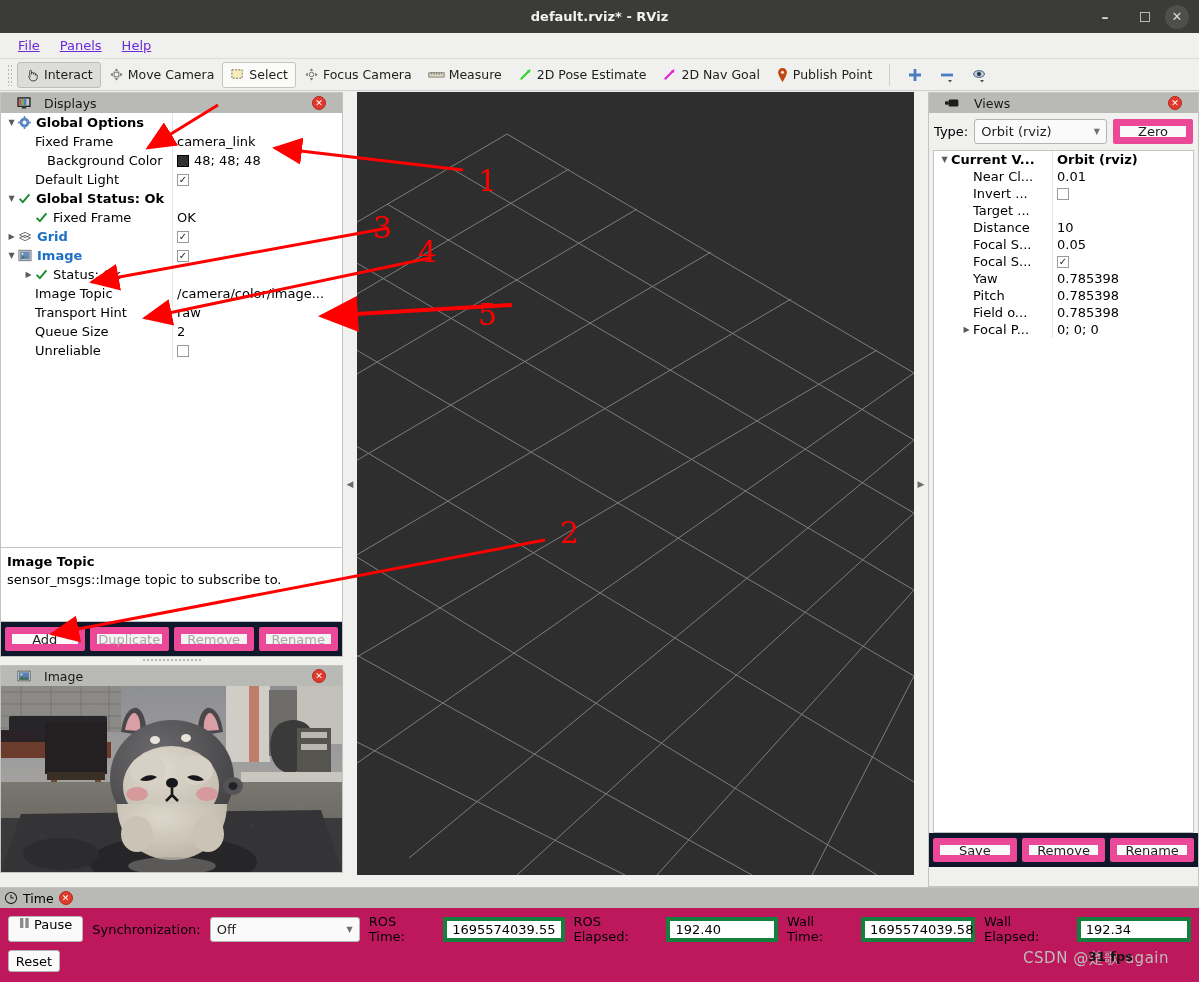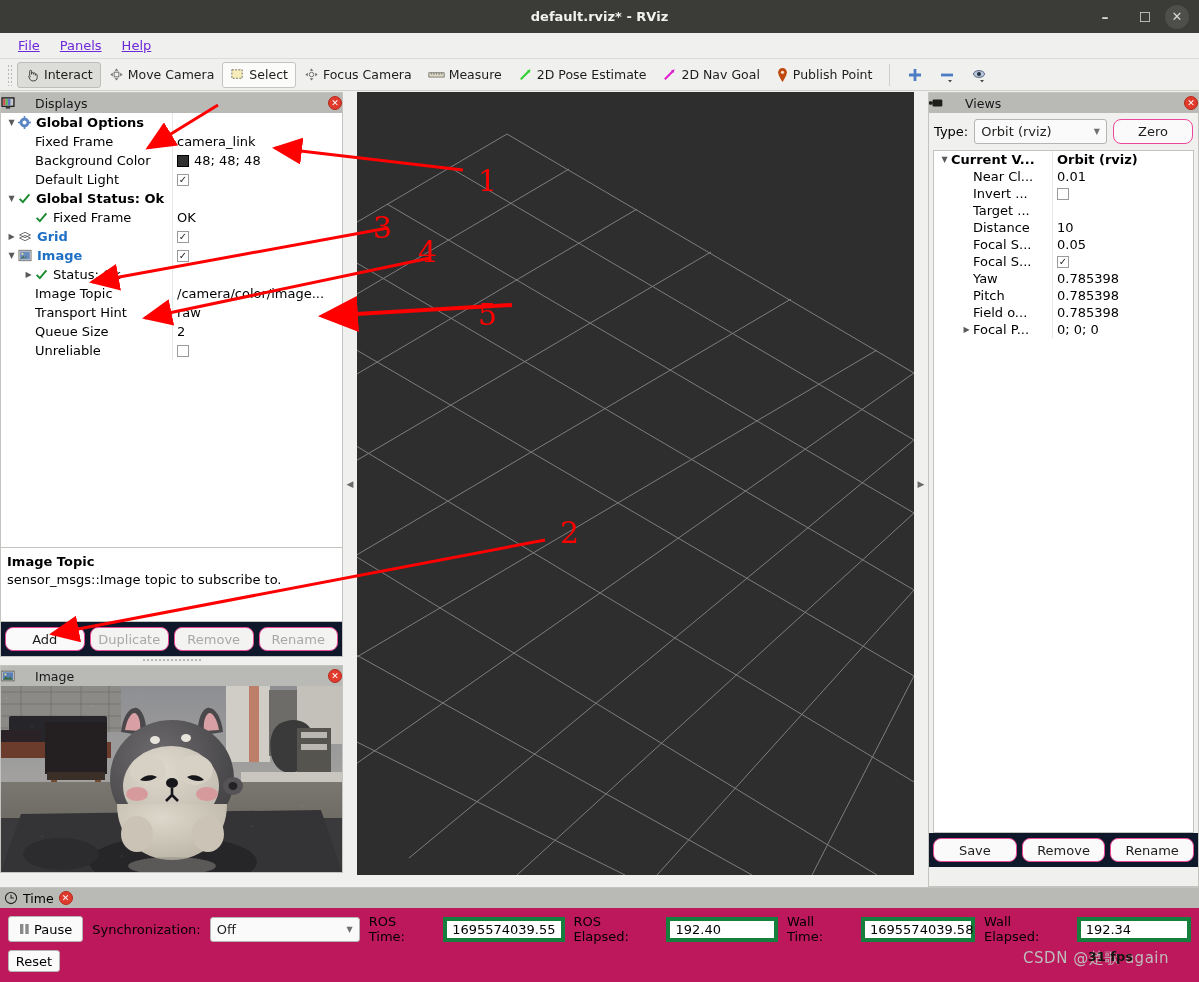--- a/index.html
+++ b/index.html
@@ -58,21 +58,21 @@
   
   .body { position: absolute; top: 92px; left: 0; width: 1199px; height: 795px; }
 
   .leftcol { position: absolute; left: 0; top: 0; width: 343px; height: 795px; }
   .centercol { position: absolute; left: 343px; top: 0; width: 585px; height: 795px; }
   .rightcol { position: absolute; left: 928px; top: 0; width: 271px; height: 795px; }
 
   .panel { border: 1px solid #c3c3c0; background: #f0f0ef; }
   .panelhdr {
     height: 20px; background: #b9b9b6; display: flex; align-items: center;
-    padding: 0 0; font-size: 12.5px; color: #17171a; gap: 20px;
+    padding: 0 16px; font-size: 12.5px; color: #17171a; gap: 13px;
   }
   .panelhdr .ttl { flex: 1; }
   .closedot {
     width: 14px; height: 14px; border-radius: 50%; background: #e03a2c;
     border: 1px solid #b52a20; display: flex; align-items: center;
     justify-content: center; color: #fff; font-size: 9px; font-weight: bold;
     line-height: 1;
   }
 
   
@@ -91,22 +91,22 @@
     font-size: 10px; color: #222; line-height: 1; }
   .sw { width: 12px; height: 12px; background: #303030; border: 1px solid #000;
     margin-right: 5px; display: inline-block; }
 
   .descbox { background: #fff; height: 74px; border-bottom: 1px solid #c3c3c0;
     padding: 5px 6px; font-size: 13px; line-height: 1.35; }
   .descbox .dt { font-weight: bold; }
 
   .btnrow { display: flex; gap: 5px; padding: 5px 4px; background: #0f172a; }
   .btn {
-    flex: 1; height: 24px; border: 1px solid #ec4899; background: #fafafa;
-    border-radius: 8px; font-size: 13px; color: #1d1d1b; display: flex;
+    flex: 1; height: 24px; border: 7px solid #ec4899; background: #fafafa;
+    border-radius: 2px; font-size: 13px; color: #1d1d1b; display: flex;
     align-items: center; justify-content: center;
   }
   .btn.dis { color: #a8a8a6; background: #f3f3f2; }
   .splitdots { height: 6px; background-image: radial-gradient(#b6b6b4 1px, transparent 1px);
     background-size: 4px 6px; background-repeat: repeat-x; background-position: center;
     width: 60px; margin: 0 auto; }
 
   
   .imgpanel { margin-top: 2px; }
   .camimg { width: 100%; height: 186px; display: block; }
@@ -137,21 +137,21 @@
 
   
   .timepanel { position: absolute; top: 887px; left: 0; width: 1199px; height: 95px;
     background: #be185d; border-top: 1px solid #c3c3c0; }
   .timehdr { height: 20px; background: #b9b9b6; display: flex; align-items: center;
     padding: 0 4px; gap: 5px; font-size: 12.5px; }
   .timerow { display: flex; align-items: center; gap: 9px; padding: 6px 8px; }
   .field { height: 25px; border: 4px solid #15803d; background: #fff;
     display: flex; align-items: center; padding: 0 5px; font-size: 13px; }
   .tbtn2 { height: 26px; border: 1px solid #b4b4b1; background: #fafafa;
-    border-radius: 3px; padding: 0 10px; display: flex; align-items: center;
+    border-radius: 3px; padding: 0 10px; display: flex; align-items: flex-start;
     gap: 4px; font-size: 13px; }
   .watermark { position: absolute; right: 30px; bottom: 14px; color: #bdbdbb;
     font-size: 15px; letter-spacing: .5px; }
   .fps { position: absolute; right: 66px; bottom: 18px; color: #15150f;
     font-size: 13px; font-weight: bold; }
   .resetrow { padding: 0 8px; }
   .rbtn { width: 52px; height: 22px; border: 1px solid #b4b4b1; background: #fafafa;
     border-radius: 3px; display: flex; align-items: center; justify-content: center;
     font-size: 13px; }
 
@@ -329,21 +329,21 @@
             <div class="trow">
               <div class="tname" style="padding-left:21px">
                 <span class="arw"></span>
                 <span class="">Fixed Frame</span>
               </div>
               <div class="tval">
                 <span>camera_link</span>
               </div>
             </div>
             <div class="trow">
-              <div class="tname" style="padding-left:21px">
+              <div class="tname" style="padding-left:33px">
                 <span class="arw"></span>
                 <span class="">Background Color</span>
               </div>
               <div class="tval">
                 <span class="sw"></span>
                 <span>48; 48; 48</span>
               </div>
             </div>
             <div class="trow">
               <div class="tname" style="padding-left:21px">

